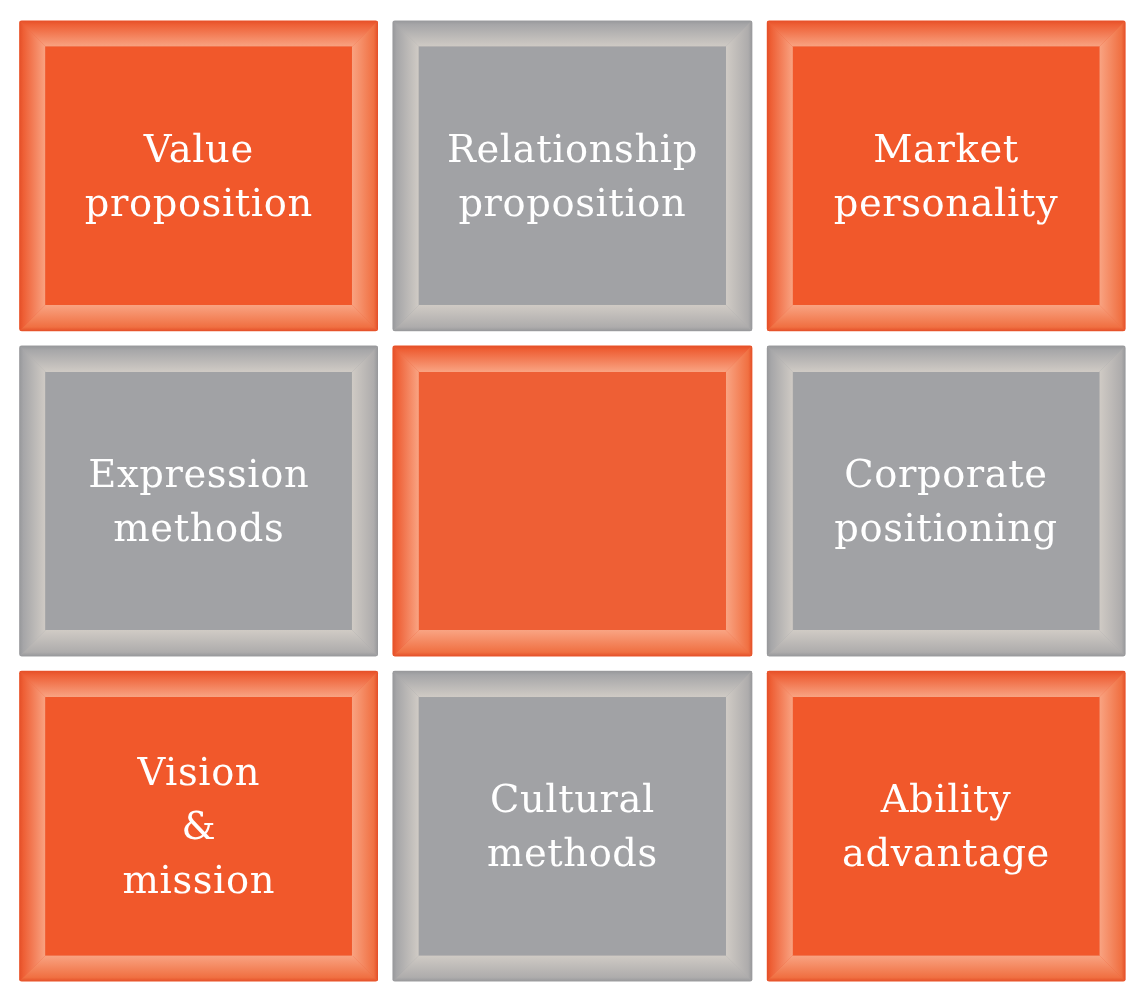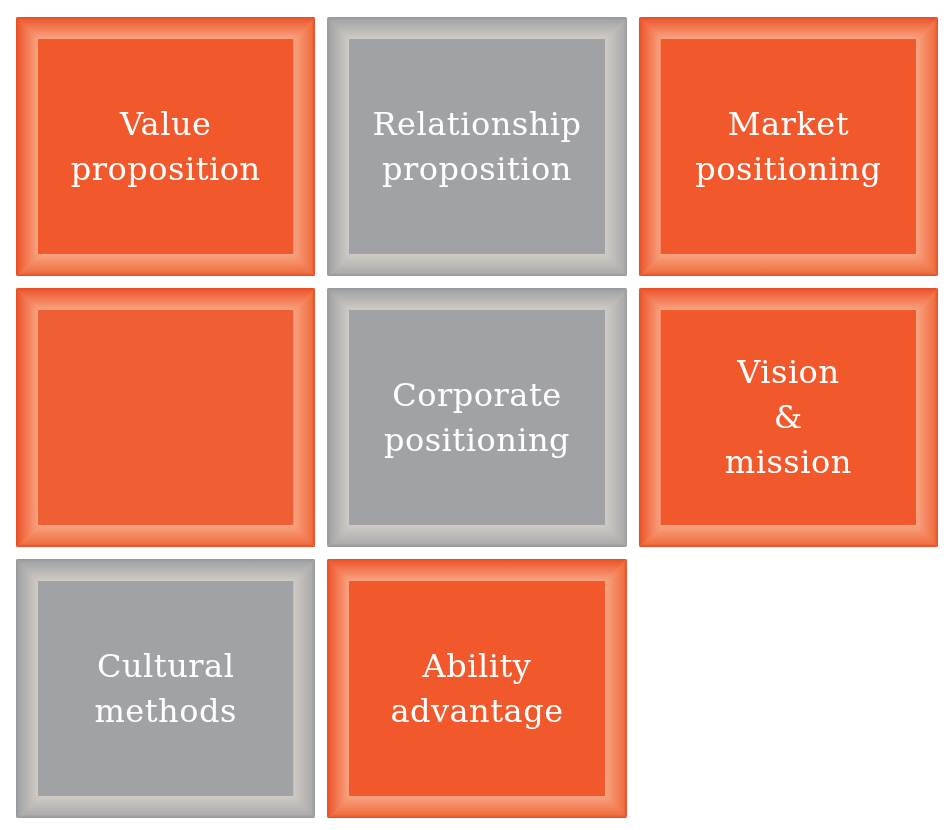--- a/index.html
+++ b/index.html
@@ -118,24 +118,34 @@
       </div>
     </div>
 
     <div class="cell" data-variant="orange">
       <span class="bevel top"></span>
       <span class="bevel right"></span>
       <span class="bevel bottom"></span>
       <span class="bevel left"></span>
       <div class="panel">
         <span class="cell-label">Market
-positioning</span>
+personality</span>
       </div>
     </div>
 
+    <div class="cell" data-variant="gray">
+      <span class="bevel top"></span>
+      <span class="bevel right"></span>
+      <span class="bevel bottom"></span>
+      <span class="bevel left"></span>
+      <div class="panel">
+        <span class="cell-label">Expression
+methods</span>
+      </div>
+    </div>
 
     <div class="cell" data-variant="orange">
       <span class="bevel top"></span>
       <span class="bevel right"></span>
       <span class="bevel bottom"></span>
       <span class="bevel left"></span>
     </div>
 
     <div class="cell" data-variant="gray">
       <span class="bevel top"></span>

